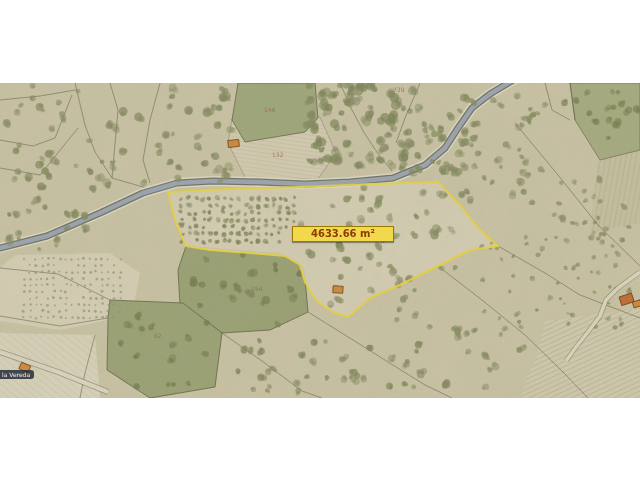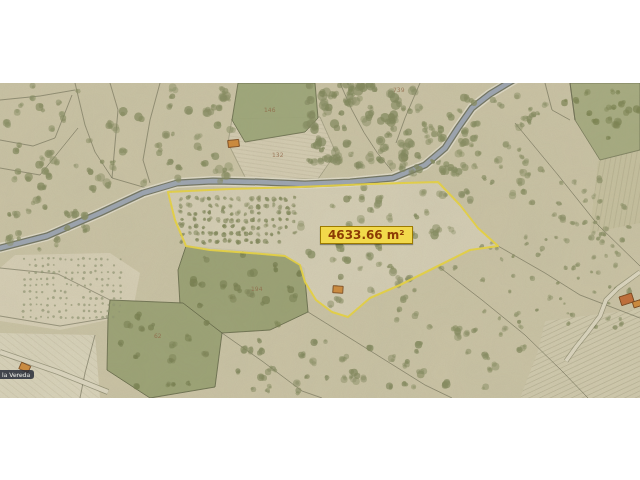--- a/index.html
+++ b/index.html
@@ -7,23 +7,23 @@
     width:640px;height:480px;background:#ffffff;position:relative;overflow:hidden;
     font-family:"DejaVu Sans",sans-serif;
   }
   .letterbox{position:absolute;left:0;width:640px;background:#ffffff;}
   #letterbox-top{top:0;height:83px;}
   #letterbox-bottom{top:398px;height:82px;}
   #map{position:absolute;left:0;top:83px;width:640px;height:315px;background:#c9c2a4;}
   #map svg{display:block;}
   .pnum{font-size:6px;fill:#8d5f3e;opacity:.75;font-family:"DejaVu Sans",sans-serif;}
   #area-label{
-    position:absolute;left:320px;top:143px;z-index:5;white-space:nowrap;
+    position:absolute;left:292px;top:143px;z-index:5;white-space:nowrap;
     background:#f2d94b;border:1px solid #9c7a00;color:#8c3c05;
-    font-size:12px;font-weight:bold;line-height:1;padding:2px 7px;
+    font-size:10px;font-weight:bold;line-height:1;padding:2px 18px;
     box-shadow:0 1px 1px rgba(0,0,0,.35);
   }
   #street-badge{
     position:absolute;left:0;top:287px;z-index:5;white-space:nowrap;
     background:rgba(40,45,58,.85);color:#eeeee8;
     font-size:6px;line-height:1;padding:1.5px 4px 1.5px 2px;border-radius:0 3px 3px 0;
   }
 </style>
 </head>
 <body>

